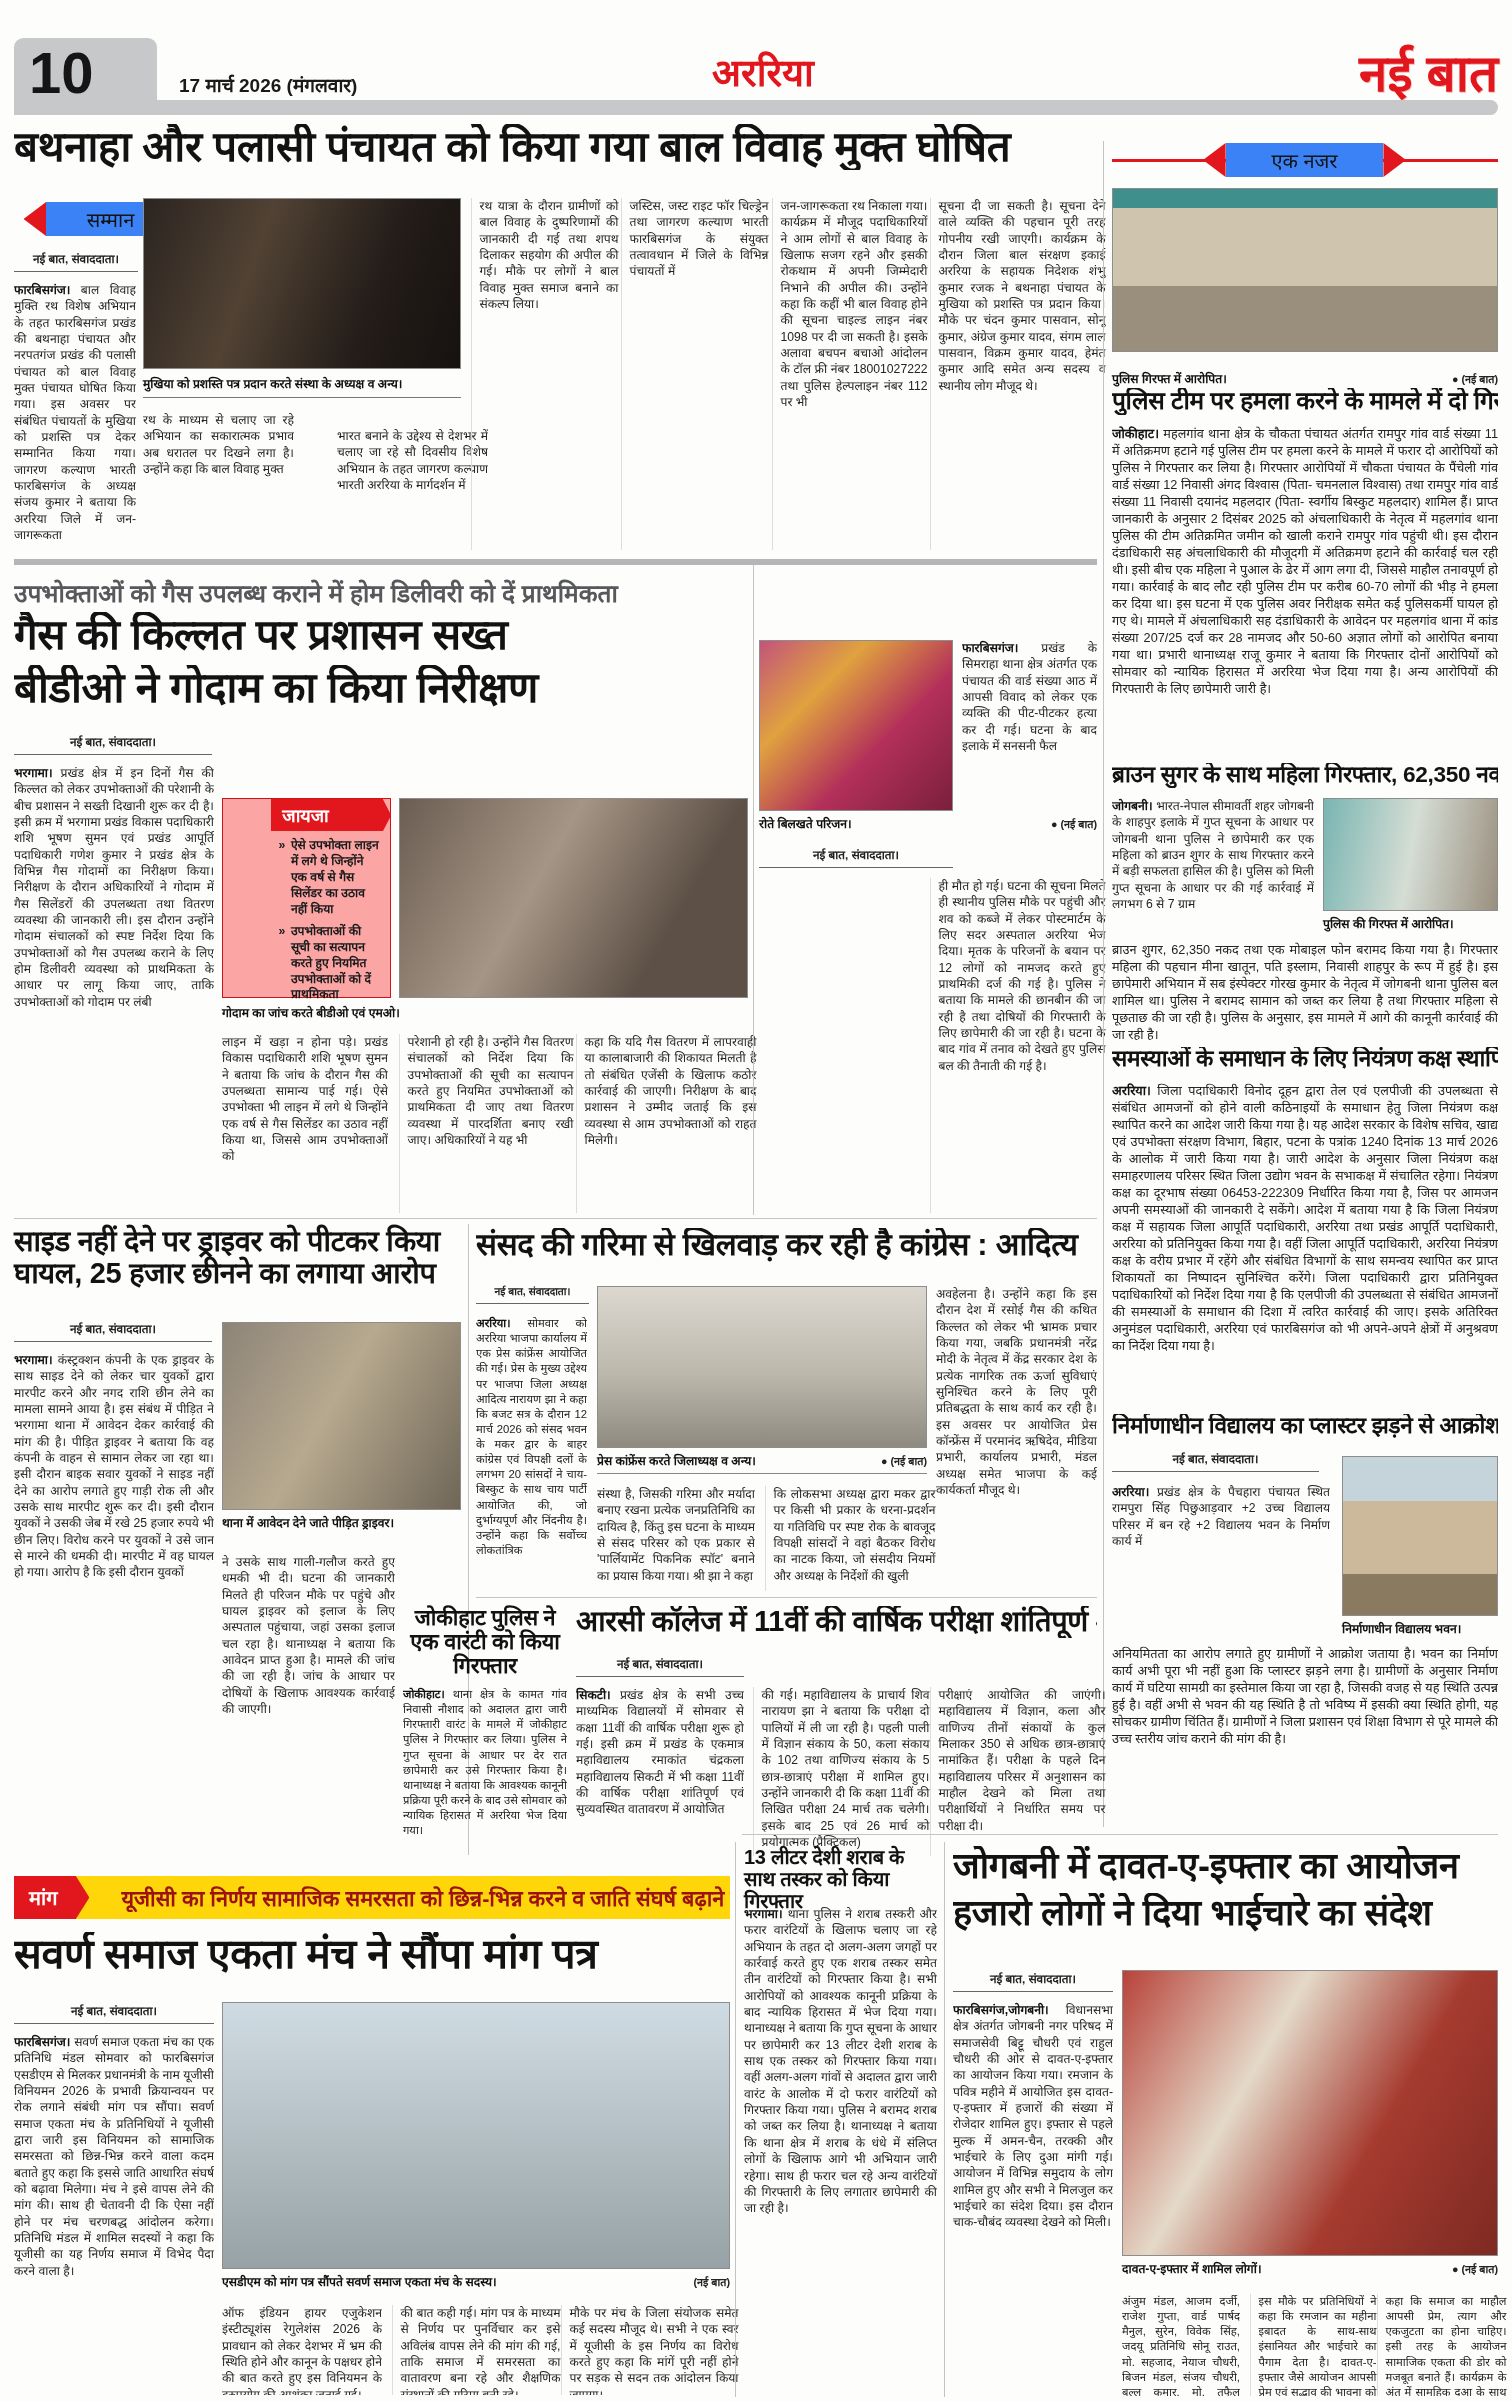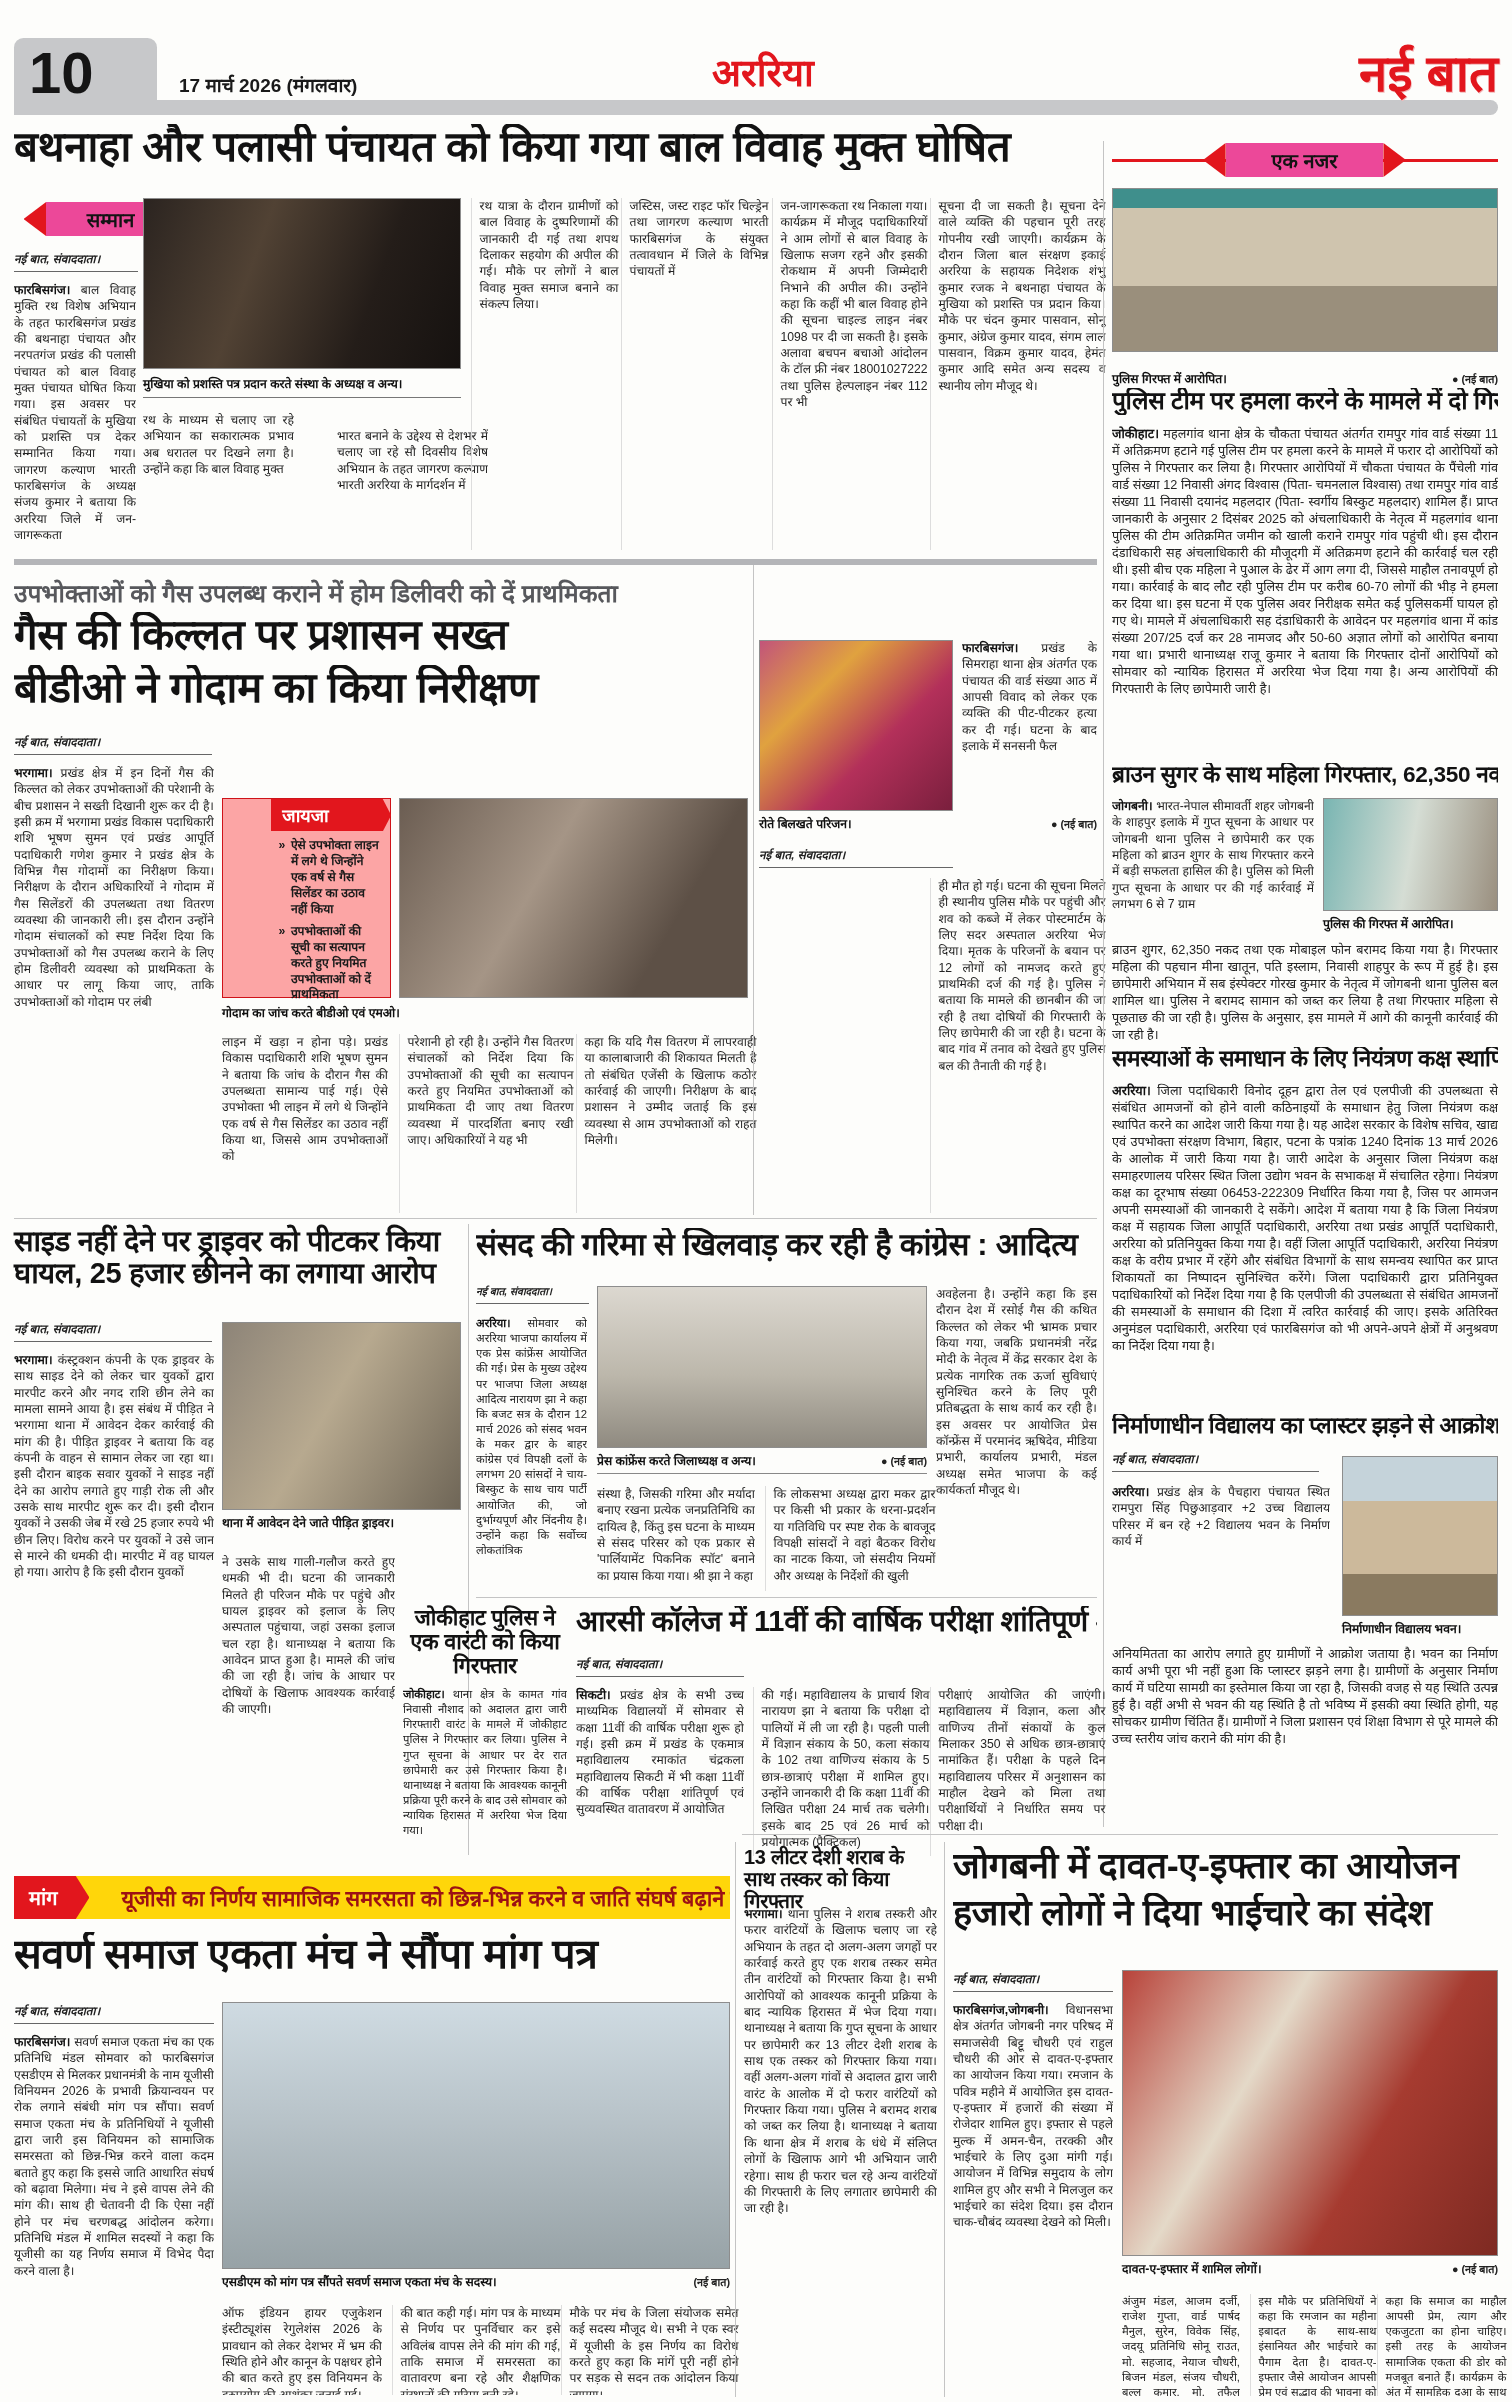--- a/index.html
+++ b/index.html
@@ -2,38 +2,38 @@
 <html style="font-size:15px"><head>
 <meta charset="utf-8">
 <style>
   html,body{margin:0;padding:0;background:#e9e9e7;}
   #page{position:relative;width:1512px;height:2402px;margin:0 auto;background:#fdfdfb;
         font-family:"Liberation Sans","DejaVu Sans",sans-serif;color:#1a1a1a;overflow:hidden;}
   .abs{position:absolute;}
   .col{font-size:12.2px;line-height:1.34;text-align:justify;overflow:hidden;color:#232323;}
   .sm{font-size:11.3px;}
   .dl{font-weight:bold;color:#111;}
-  .byline{font-size:11.8px;font-weight:bold;border-bottom:0.9px solid #666;
-          padding-bottom:4.7px;color:#222;font-style:italic;}
+  .byline{font-size:11.8px;font-weight:bold;text-align:center;border-bottom:0.9px solid #666;
+          padding-bottom:4.7px;color:#222;}
   .cap{font-size:12.2px;font-weight:bold;color:#101010;}
   .credit{font-size:10.8px;font-weight:bold;color:#222;white-space:nowrap;}
   .caprow{display:flex;justify-content:space-between;align-items:baseline;gap:7.5px;}
   .hl{font-weight:800;color:#121212;line-height:1.1;letter-spacing:-0.3px;}
   .now{white-space:nowrap;overflow:hidden;}
   .kicker{font-weight:800;color:#57585c;}
   .photo{border:0.9px solid #8d8d8d;box-sizing:border-box;}
   .hline{background:#c4c4c4;height:0.9px;}
   .vline{background:#c4c4c4;width:0.9px;}
   .thick{background:#b4b5b8;}
   
   .badge{display:flex;align-items:stretch;height:34px;}
   .chev{width:22.6px;background:#e2161d;}
   .chev.l{clip-path:polygon(100% 0,100% 100%,0 50%);}
   .chev.r{clip-path:polygon(0 0,0 100%,100% 50%);}
-  .blbl{background:#ec4899;font-weight:700;font-size:20px;display:flex;align-items:center;
+  .blbl{background:#3b82f6;font-weight:400;font-size:20px;display:flex;align-items:center;
         justify-content:center;flex:1;color:#131313;}
   
   .jbox{border:1.4px solid #cf1319;background:#fca5a5;box-sizing:border-box;padding-left:48px;}
   .jhead{background:#e2161d;color:#fff;font-weight:800;font-size:18px;padding:3.8px 11.3px 4.7px;
          clip-path:polygon(0 0,93% 0,100% 50%,93% 100%,0 100%);width:82%;}
   .jitem{display:flex;gap:5.6px;font-size:12.2px;font-weight:600;line-height:1.3;padding:6.6px 7.5px 0 7.5px;}
   .jarr{color:#1a1a1a;font-weight:900;flex:none;}
   
   .strip{background:#ffd60a;display:flex;align-items:center;height:43px;}
   .slbl{background:#e2161d;color:#fff;font-weight:800;font-size:20px;height:100%;display:flex;

